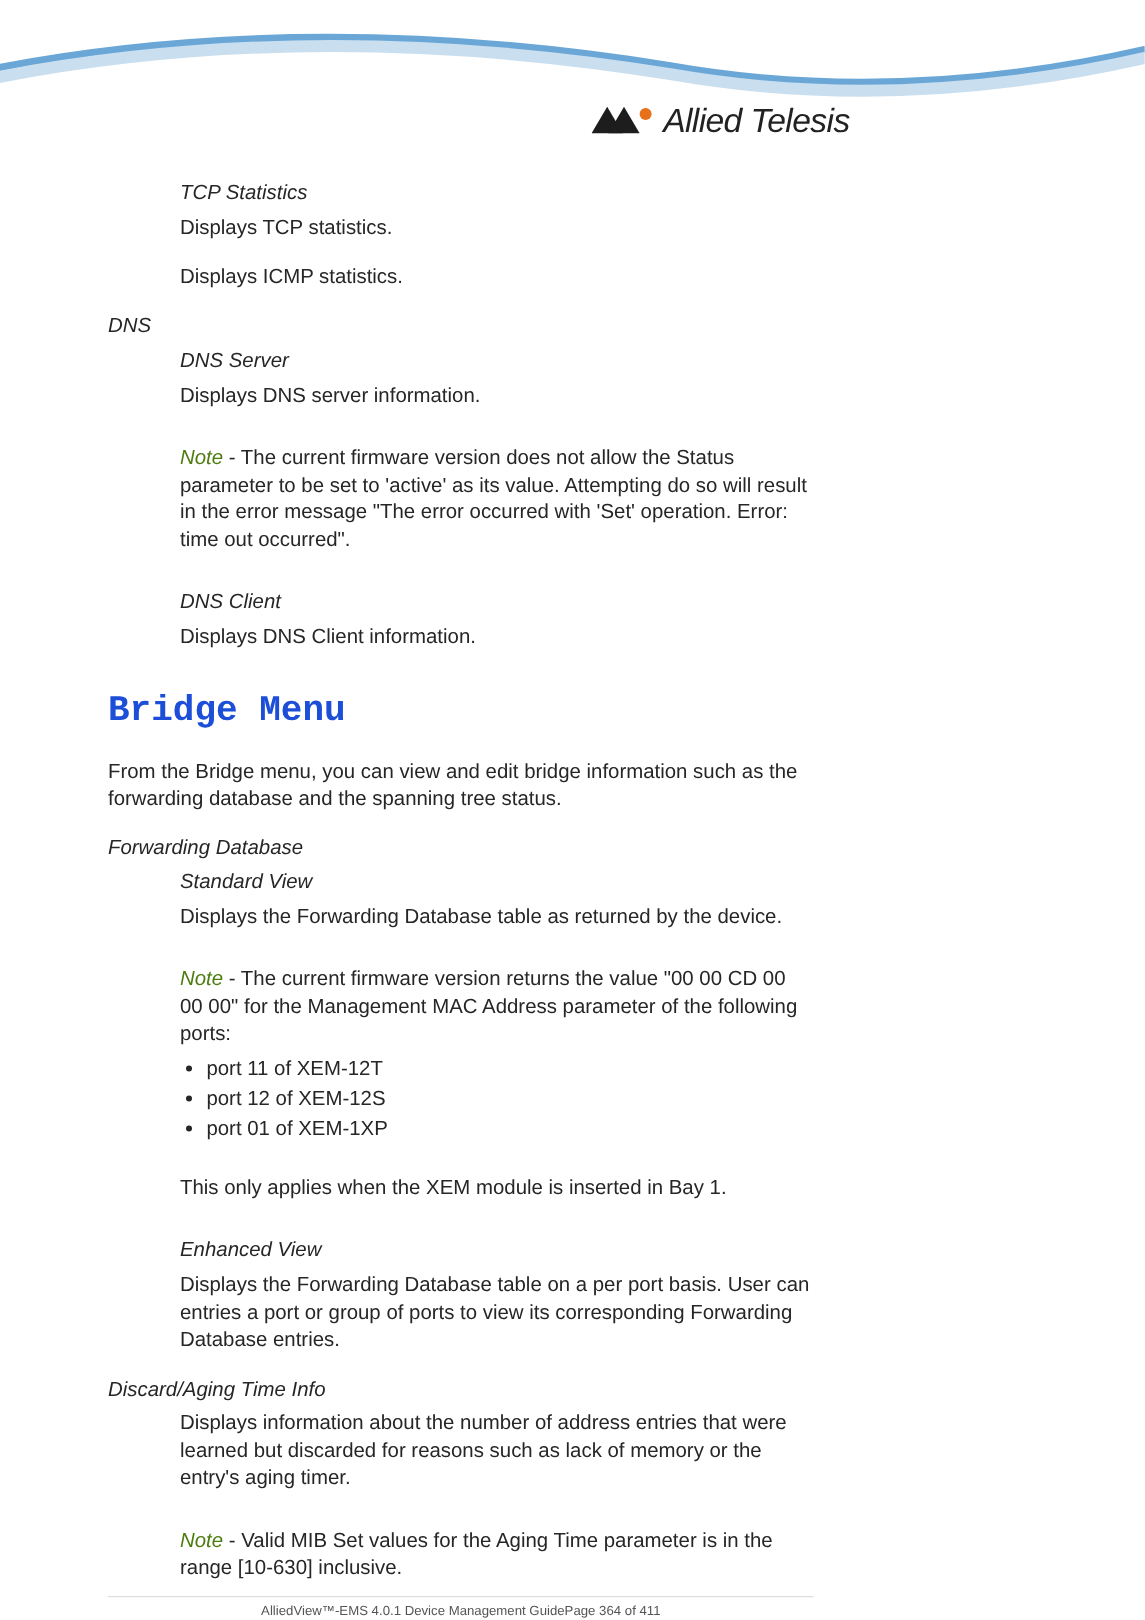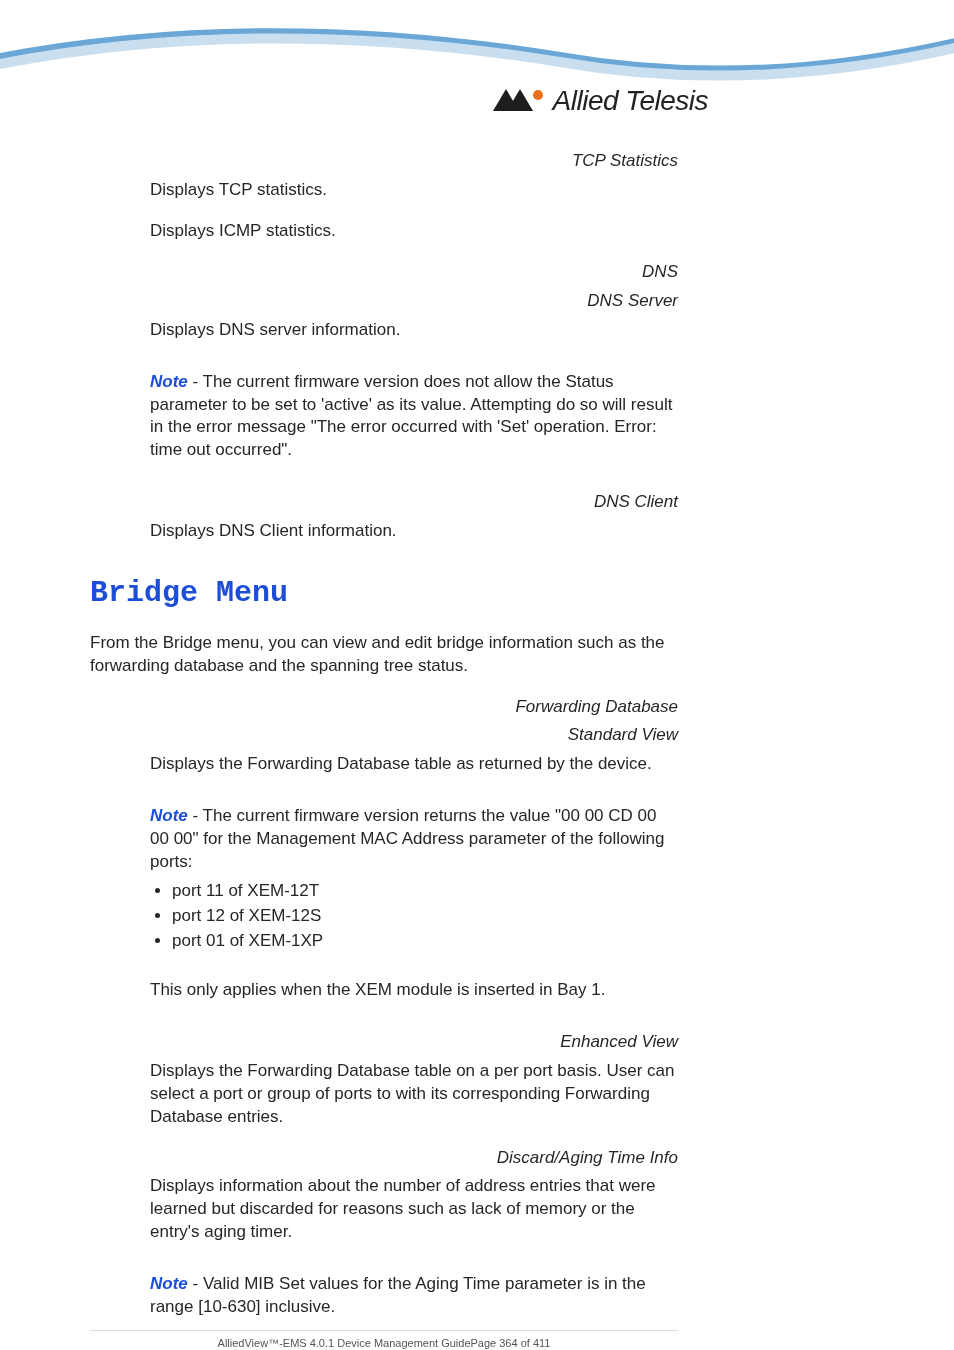--- a/index.html
+++ b/index.html
@@ -42,33 +42,32 @@
     padding: 0 90px 40px 90px;
     font-size: 17px;
     line-height: 1.35;
     color: #262626;
   }
   .indent {
     padding-left: 60px;
   }
   .italic {
     font-style: italic;
-    text-align: right;
   }
   h2.section {
     color: #1d4ed8;
     font-size: 30px;
     font-weight: 700;
     margin: 30px 0 18px 0;
     font-family: Liberation Mono, monospace;
   }
   .note-word {
-    color: #1d4ed8;
+    color: #4d7c0f;
     font-style: italic;
-    font-weight: 700;
+    font-weight: 400;
   }
   p { margin: 0 0 6px 0; }
   .block { margin-bottom: 18px; }
   ul.bullets {
     margin: 6px 0 26px 0;
     padding-left: 82px;
   }
   ul.bullets li {
     margin: 2px 0;
   }
@@ -149,21 +148,21 @@
       </div>
       <ul class="bullets">
         <li>port 11 of XEM-12T</li>
         <li>port 12 of XEM-12S</li>
         <li>port 01 of XEM-1XP</li>
       </ul>
       <p class="indent">This only applies when the XEM module is inserted in Bay 1.</p>
       <br>
       <div class="indent">
         <p class="italic">Enhanced View</p>
-        <p>Displays the Forwarding Database table on a per port basis. User can select a port or group of ports to with its corresponding Forwarding Database entries.</p>
+        <p>Displays the Forwarding Database table on a per port basis. User can entries a port or group of ports to view its corresponding Forwarding Database entries.</p>
       </div>
     </div>
 
     <div class="block">
       <p class="italic">Discard/Aging Time Info</p>
       <p class="indent">Displays information about the number of address entries that were learned but discarded for reasons such as lack of memory or the entry's aging timer.</p>
       <br>
       <div class="indent">
         <p><span class="note-word">Note</span><span> - Valid MIB Set values for the Aging Time parameter is in the range [10-630] inclusive.</span></p>
       </div>

